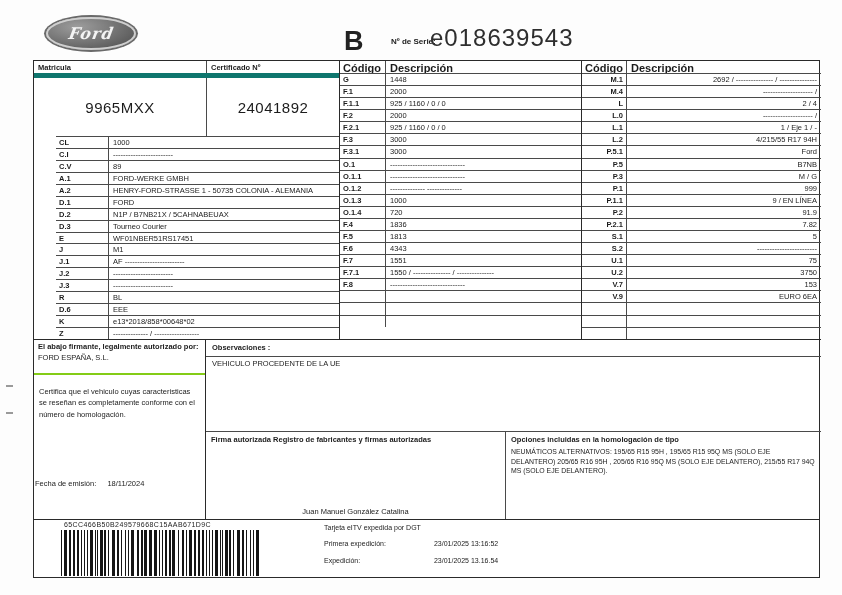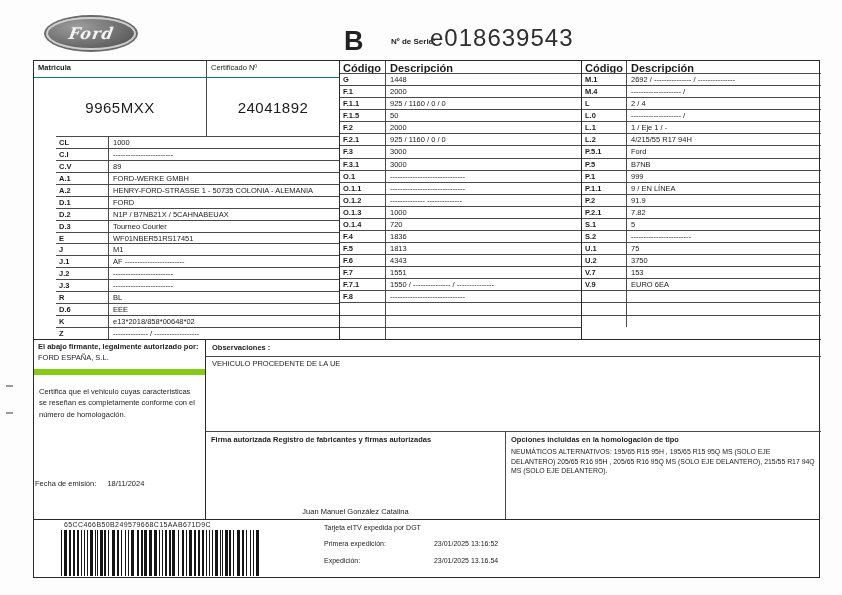--- a/index.html
+++ b/index.html
@@ -17,50 +17,50 @@
      font-size:16px;transform:skewX(-10deg);letter-spacing:1px;line-height:1;}
   .hdr-b{left:344px;top:26px;font-size:27px;font-weight:bold;color:#222;}
   .hdr-serlab{left:391px;top:37px;font-size:8px;font-weight:bold;color:#222;}
   .hdr-serial{left:430px;top:24px;font-size:24px;font-weight:400;letter-spacing:1px;color:#2e2e2e;}
 
   
   .doc{position:absolute;left:33px;top:60px;width:787px;height:518px;
        border:1.5px solid #2a2a2a;box-sizing:border-box;background:#fff;}
 
   
-  .plate-hdr{left:0;top:0;width:305px;height:17px;display:flex;border-bottom:1px solid #0f766e;}
+  .plate-hdr{left:0;top:0;width:305px;height:17px;display:flex;border-bottom:5px solid #0f766e;}
   .plate-hdr .c1{width:172px;padding:2px 4px;box-sizing:border-box;font-size:7.5px;font-weight:bold;}
-  .plate-hdr .c2{flex:1;border-left:1px solid #4a4a4a;padding:2px 4px;box-sizing:border-box;font-size:7.5px;font-weight:normal;}
+  .plate-hdr .c2{flex:1;border-left:1px solid #4a4a4a;padding:2px 4px;box-sizing:border-box;font-size:7.5px;font-weight:bold;}
   .plate-val{left:0;top:17px;width:305px;height:58px;display:flex;}
   .plate-val .c1{width:172px;display:flex;align-items:center;justify-content:center;font-size:15px;letter-spacing:.5px;}
   .plate-val .c2{flex:1;border-left:1px solid #4a4a4a;display:flex;align-items:center;justify-content:center;font-size:15px;letter-spacing:.5px;box-sizing:border-box;}
 
   
   .sec-mid{left:305px;top:0;width:242px;height:278px;border-left:1px solid #2a2a2a;}
   .sec-right{left:547px;top:0;width:240px;height:278px;border-left:1px solid #2a2a2a;}
   .thead{display:flex;height:12px;font-size:11px;font-weight:bold;}
   .thead .tcode{border-right:1px solid #4a4a4a;padding:1px 3px;box-sizing:border-box;}
   .thead .tval{flex:1;padding:1px 4px;}
   .trow{display:flex;border-top:1px solid #4a4a4a;box-sizing:border-box;font-size:7.5px;line-height:10.5px;}
   .tcode{box-sizing:border-box;padding:1px 3px;font-weight:bold;border-right:1px solid #4a4a4a;white-space:nowrap;}
   .tval{flex:1;padding:1px 4px;white-space:nowrap;overflow:hidden;}
   .rows-left{left:0;top:75px;width:305px;height:203px;}
   .rows-left .trow{height:11.94px;margin-left:22px;}
   .rows-left .tcode{width:53px;}
   .rows-mid{left:0;top:12px;width:100%;height:266px;}
   .rows-mid .trow,.rows-rt .trow{height:12.09px;}
   .rows-mid .tcode{width:46px;}
-  .rows-rt{left:0;top:12px;width:100%;height:266px;}
+  .rows-rt{left:0;top:12px;width:100%;height:266px;text-align:right;}
   .rows-rt .tcode{width:45px;}
   .sec-mid .thead .tcode{width:46px;}
   .sec-right .thead .tcode{width:45px;}
 
   
   .signer{left:0;top:278px;width:172px;height:180px;border-top:1px solid #2a2a2a;border-right:1px solid #2a2a2a;font-size:7.5px;}
-  .signer-head{position:absolute;left:0;top:0;width:100%;height:35px;border-bottom:6px solid #84cc16;box-sizing:border-box;padding:2px 4px;line-height:1.4;}
+  .signer-head{position:absolute;left:0;top:0;width:100%;height:35px;border-bottom:2px solid #84cc16;box-sizing:border-box;padding:2px 4px;line-height:1.4;}
   .signer-cert{position:absolute;left:5px;top:46px;right:10px;line-height:1.5;}
   .signer-date{position:absolute;left:1px;top:139px;}
   .signer-date span+span{margin-left:9px;}
 
   .obs-head{left:172px;top:278px;width:615px;height:18px;border-top:1px solid #2a2a2a;border-bottom:1px solid #4a4a4a;font-size:7.5px;font-weight:bold;padding:3px 6px;}
   .obs-val{left:172px;top:296px;width:615px;height:74px;font-size:7.5px;padding:2px 6px;}
 
   .firma{left:172px;top:370px;width:300px;height:88px;border-top:1px solid #4a4a4a;border-right:1px solid #4a4a4a;font-size:7.5px;}
   .firma-head{padding:3px 5px;font-weight:bold;}
   .firma-sign{position:absolute;left:0;bottom:3px;width:100%;text-align:center;}
@@ -189,24 +189,20 @@
           </div>
           <div class="trow">
             <div class="tcode">F.1</div>
             <div class="tval">2000</div>
           </div>
           <div class="trow">
             <div class="tcode">F.1.1</div>
             <div class="tval">925 / 1160 / 0 / 0</div>
           </div>
           <div class="trow">
-            <div class="tcode">F.1.5</div>
-            <div class="tval">50</div>
-          </div>
-          <div class="trow">
             <div class="tcode">F.2</div>
             <div class="tval">2000</div>
           </div>
           <div class="trow">
             <div class="tcode">F.2.1</div>
             <div class="tval">925 / 1160 / 0 / 0</div>
           </div>
           <div class="trow">
             <div class="tcode">F.3</div>
             <div class="tval">3000</div>
@@ -306,20 +302,24 @@
           </div>
           <div class="trow">
             <div class="tcode">P.5.1</div>
             <div class="tval">Ford</div>
           </div>
           <div class="trow">
             <div class="tcode">P.5</div>
             <div class="tval">B7NB</div>
           </div>
           <div class="trow">
+            <div class="tcode">P.3</div>
+            <div class="tval">M / G</div>
+          </div>
+          <div class="trow">
             <div class="tcode">P.1</div>
             <div class="tval">999</div>
           </div>
           <div class="trow">
             <div class="tcode">P.1.1</div>
             <div class="tval">9 / EN LÍNEA</div>
           </div>
           <div class="trow">
             <div class="tcode">P.2</div>
             <div class="tval">91.9</div>

